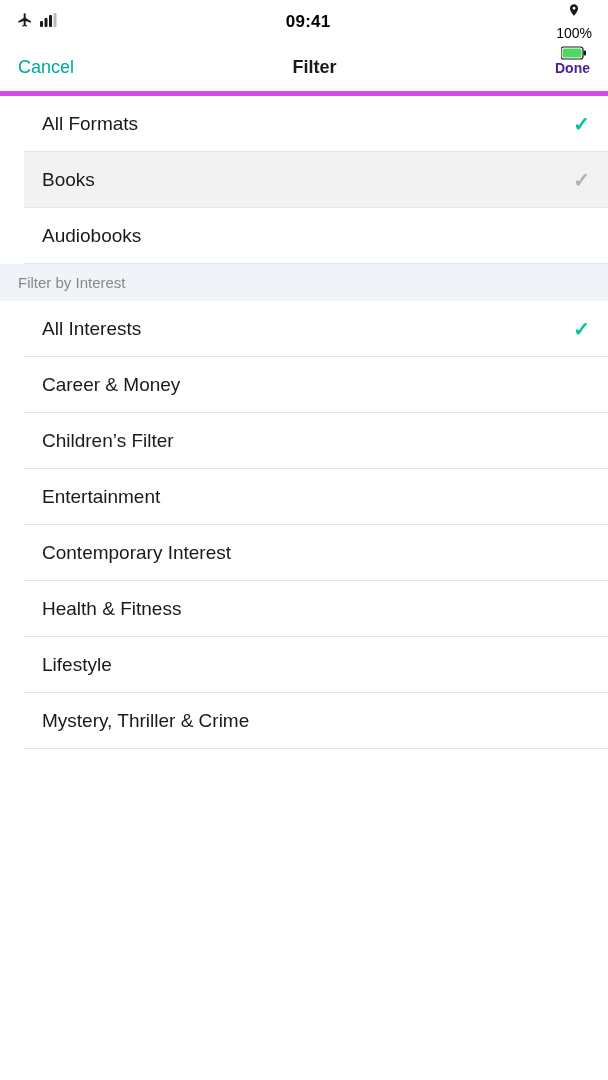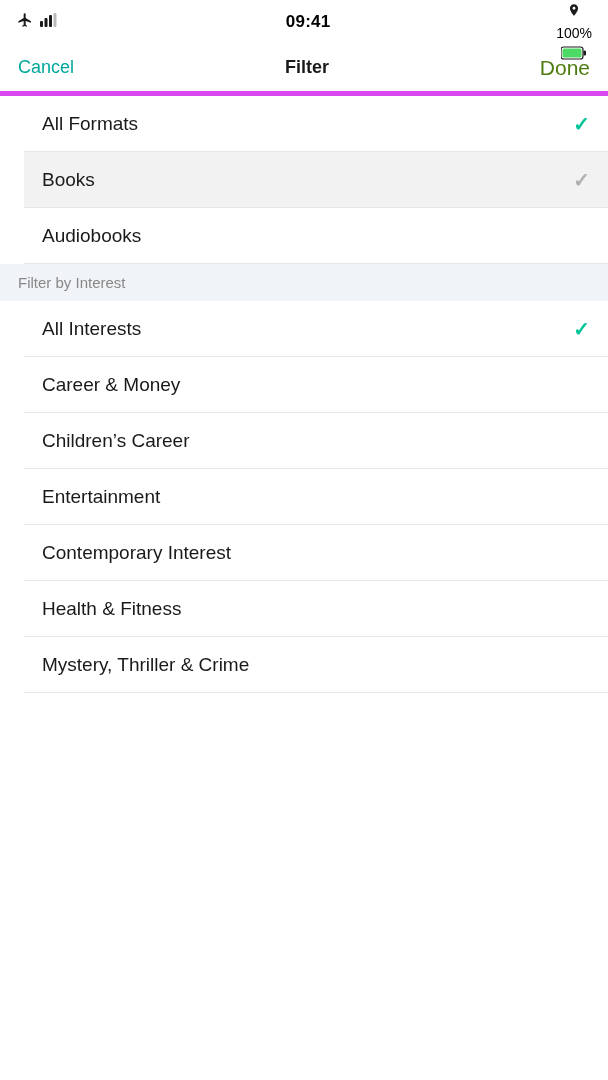--- a/index.html
+++ b/index.html
@@ -54,23 +54,23 @@
       color: #00a89d;
       font-weight: 400;
       cursor: pointer;
     }
     .nav-title {
       font-size: 18px;
       font-weight: 600;
       color: #1a1a1a;
     }
     .nav-done {
-      font-size: 21px;
-      color: #4d7c0f;
-      font-weight: 400;
+      font-size: 14px;
+      color: #4c1d95;
+      font-weight: 700;
       cursor: pointer;
     }
 
     
     .section-header {
       background: #f0f3f7;
       padding: 10px 18px;
       font-size: 15px;
       color: #888;
       font-weight: 400;
@@ -167,27 +167,30 @@
     </div>
     <div class="section-header">Filter by Interest</div>
     <div class="list-item">
       <span class="list-item-label">All Interests</span>
       <span class="check-icon">✓</span>
     </div>
     <div class="list-item">
       <span class="list-item-label">Career &amp; Money</span>
     </div>
     <div class="list-item">
-      <span class="list-item-label">Children’s Career</span>
+      <span class="list-item-label">Children’s Filter</span>
     </div>
     <div class="list-item">
       <span class="list-item-label">Entertainment</span>
     </div>
     <div class="list-item">
       <span class="list-item-label">Contemporary Interest</span>
     </div>
     <div class="list-item">
       <span class="list-item-label">Health &amp; Fitness</span>
     </div>
     <div class="list-item">
+      <span class="list-item-label">Lifestyle</span>
+    </div>
+    <div class="list-item">
       <span class="list-item-label">Mystery, Thriller &amp; Crime</span>
     </div>
   </div>
 
 </body></html>

